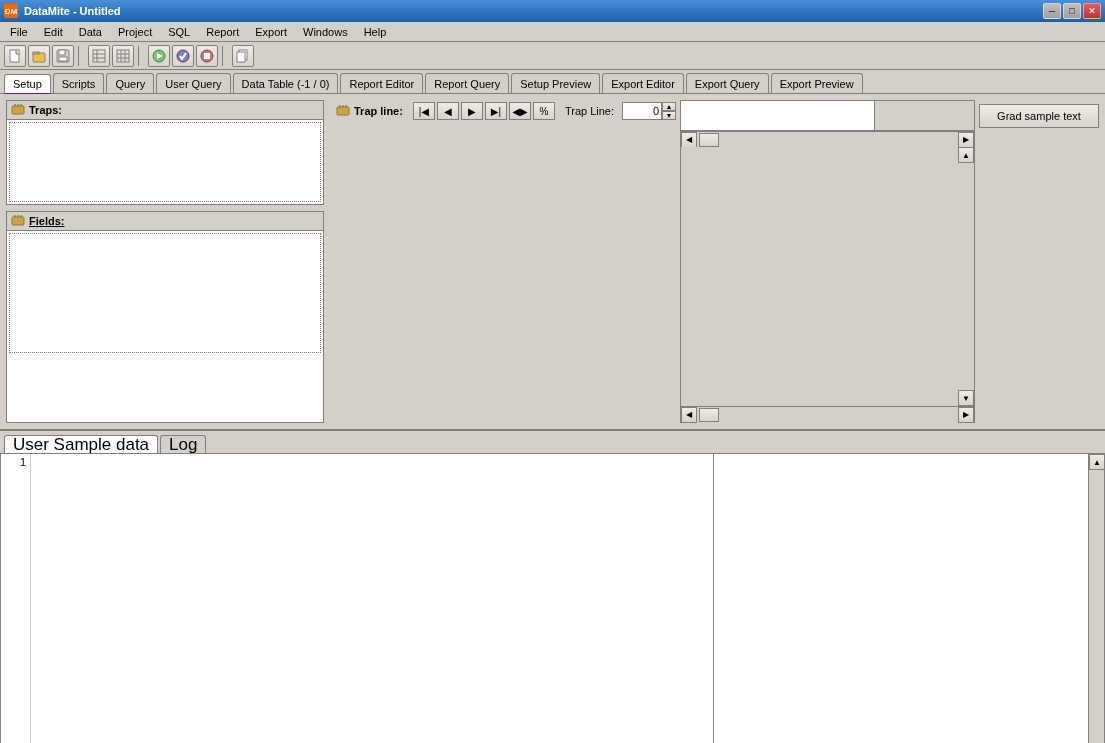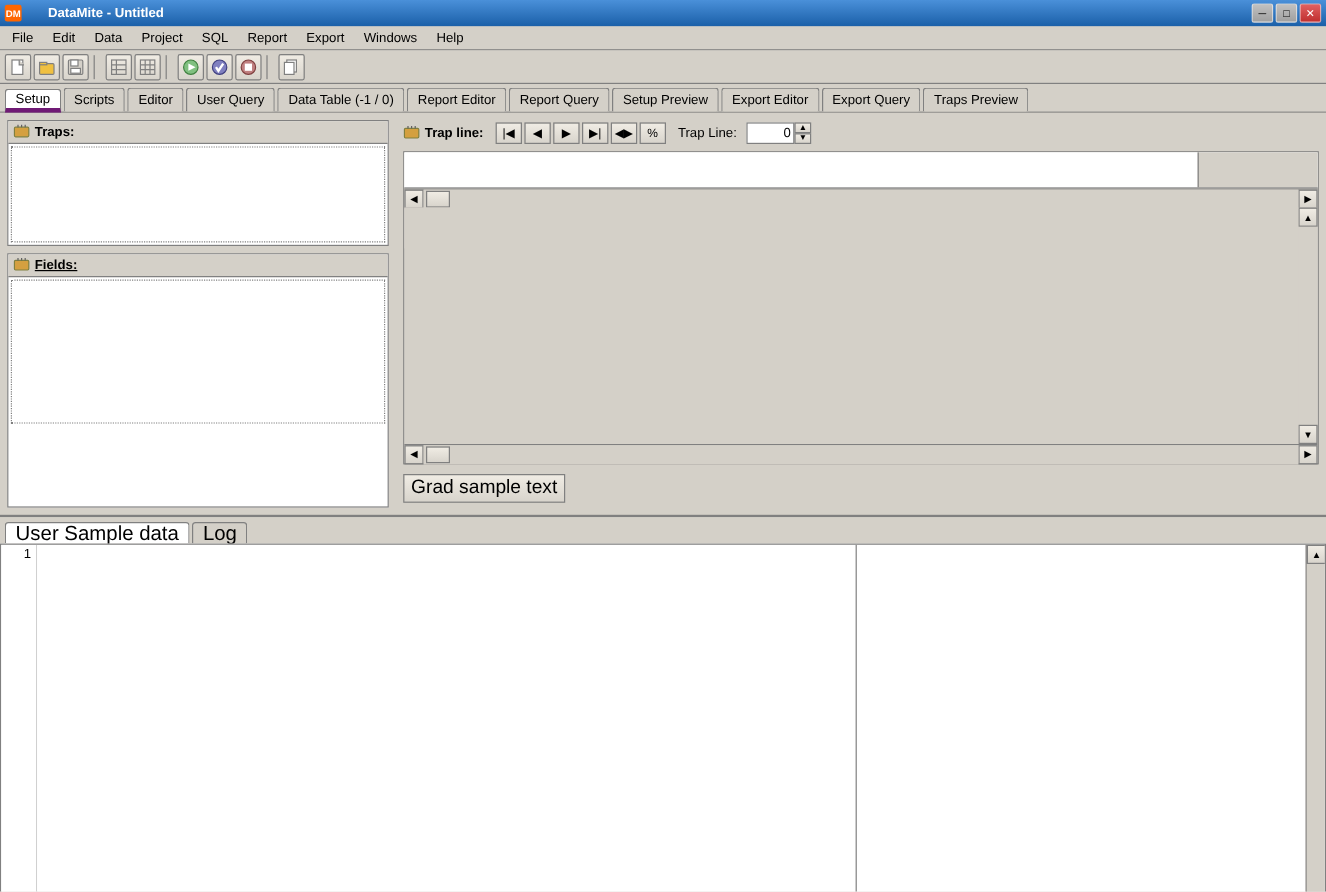--- a/index.html
+++ b/index.html
@@ -19,21 +19,21 @@
       height: 22px;
       display: flex;
       align-items: center;
       justify-content: space-between;
       padding: 0 4px;
       user-select: none;
     }
     .title-bar-left {
       display: flex;
       align-items: center;
-      gap: 22px;
+      gap: 6px;
       font-size: 11px;
       font-weight: bold;
     }
     .title-bar-icon {
       width: 14px;
       height: 14px;
       background: #ff6600;
       border-radius: 2px;
       display: flex;
       align-items: center;
@@ -125,21 +125,21 @@
       font-size: 11px;
       border-radius: 3px 3px 0 0;
       margin-right: 2px;
       height: 20px;
       display: flex;
       align-items: center;
       white-space: nowrap;
     }
     .tab.active {
       background: #ffffff;
-      border-bottom: 4px solid #701a75;
+      border-bottom: 1px solid #701a75;
       margin-bottom: -1px;
       z-index: 1;
     }
 
     
     .main-content {
       display: flex;
       height: calc(743px - 22px - 20px - 28px - 24px - 20px);
       background: #d4d0c8;
       justify-content: center;
@@ -171,21 +171,21 @@
       align-items: center;
       justify-content: center;
       font-size: 10px;
     }
 
     
     .right-panel {
       flex: 1;
       padding: 6px;
       display: flex;
-      flex-direction: column;
+      flex-direction: row;
       gap: 4px;
     }
 
     
     .trap-line-header {
       display: flex;
       align-items: center;
       gap: 4px;
       height: 22px;
     }
@@ -313,26 +313,26 @@
       justify-content: center;
       flex-shrink: 0;
     }
     .scrollbar-v-track {
       flex: 1;
       background: #d4d0c8;
     }
 
     
     .grad-btn {
-      width: 135px;
+      width: 120px;
       height: 24px;
       border: 1px solid #808080;
       background: linear-gradient(to bottom, #f0ece4, #d8d4cc);
       cursor: pointer;
-      font-size: 16px;
+      font-size: 11px;
       display: flex;
       align-items: center;
       justify-content: center;
       margin: 4px 0;
     }
 
     
     .bottom-section {
       height: 370px;
       display: flex;
@@ -475,29 +475,29 @@
     <svg width="14" height="14" viewBox="0 0 14 14">
         <rect x="3" y="1" width="8" height="10" fill="white" stroke="#808080" stroke-width="1"></rect>
         <rect x="1" y="3" width="8" height="10" fill="white" stroke="#808080" stroke-width="1"></rect>
       </svg>
   </div>
 </div>
 
 <div class="tab-bar">
   <div class="tab active">Setup</div>
   <div class="tab">Scripts</div>
-  <div class="tab">Editor</div>
+  <div class="tab">Query</div>
   <div class="tab">User Query</div>
   <div class="tab">Data Table (-1 / 0)</div>
   <div class="tab">Report Editor</div>
   <div class="tab">Report Query</div>
   <div class="tab">Setup Preview</div>
   <div class="tab">Export Editor</div>
   <div class="tab">Export Query</div>
-  <div class="tab">Traps Preview</div>
+  <div class="tab">Export Preview</div>
 </div>
 
 <div class="main-content" style="height: 335px;">
 
   <div class="left-panel">
 
     <div style="border: 1px solid #808080; background: white;">
       <div class="panel-header">
         <span class="panel-header-icon">
           <svg width="14" height="14" viewBox="0 0 14 14">

